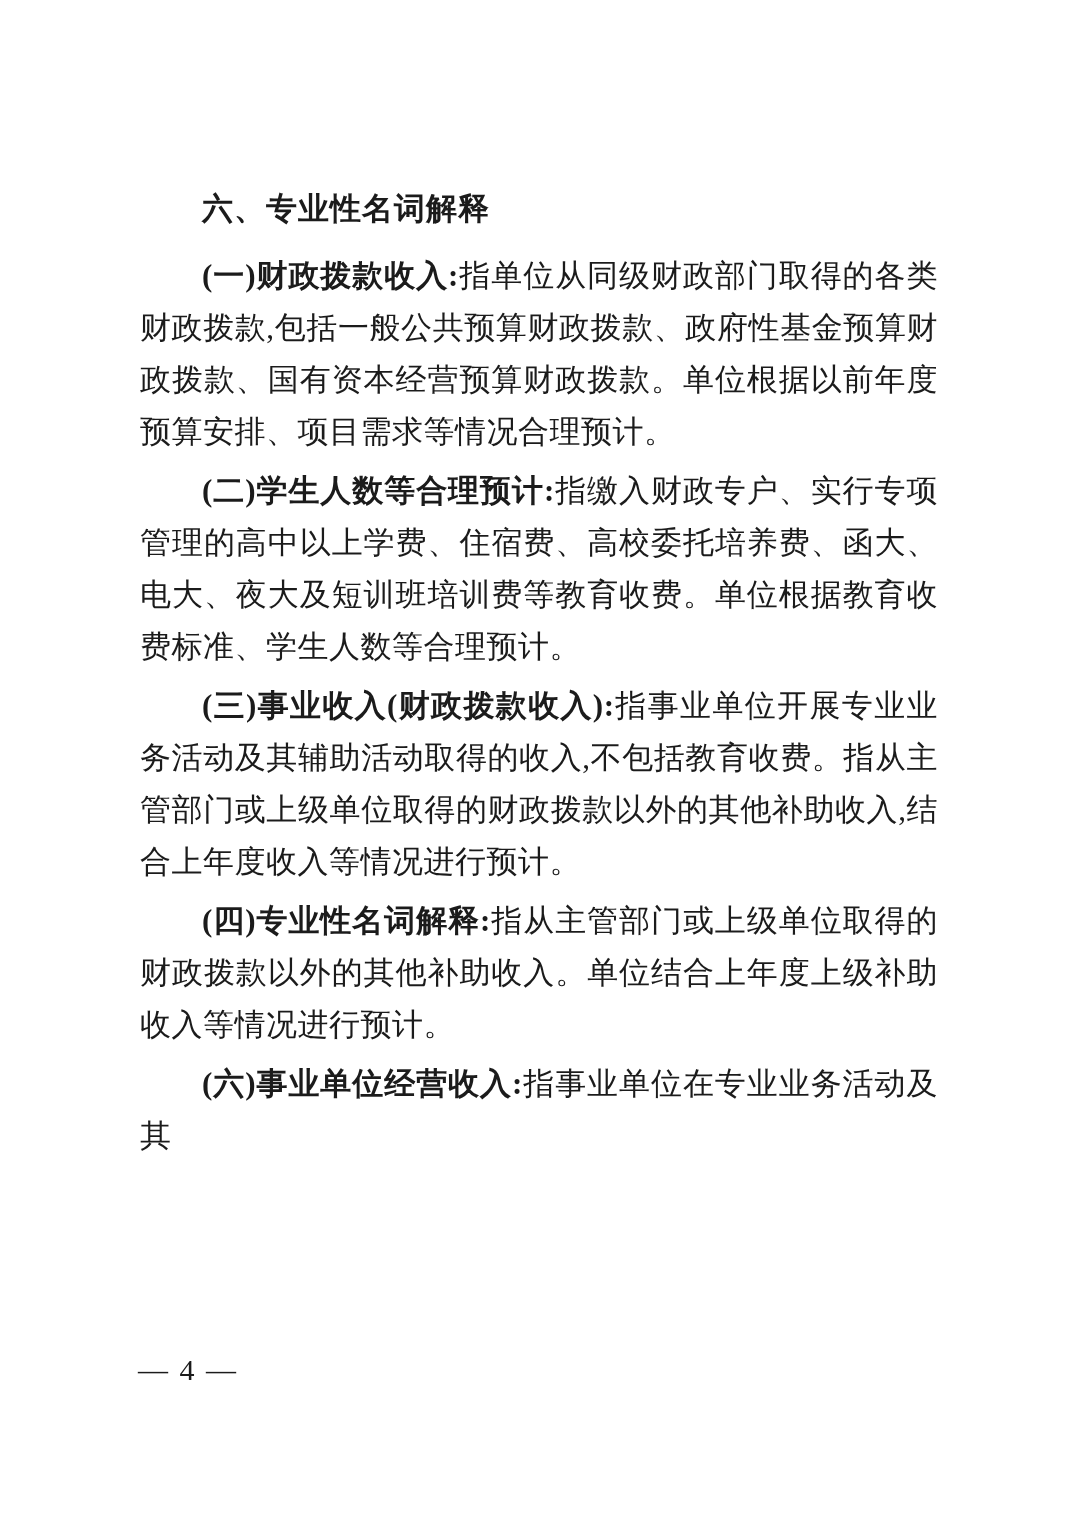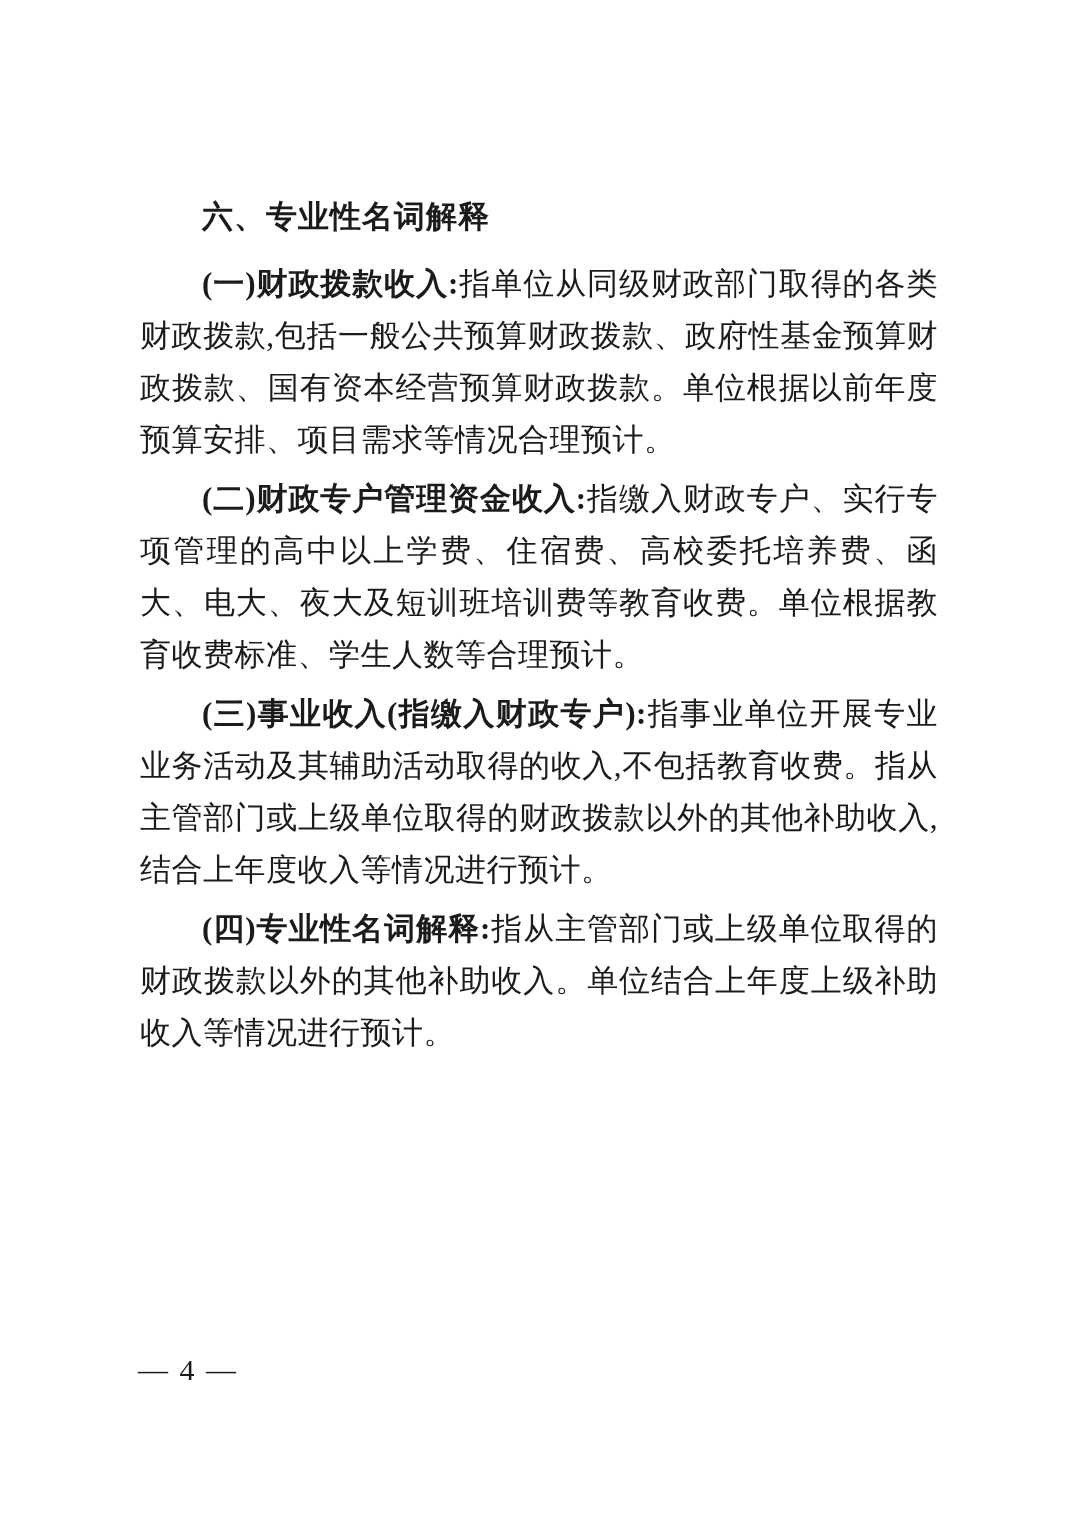--- a/index.html
+++ b/index.html
@@ -11,21 +11,21 @@
     position: relative;
     width: 1074px;
     height: 1520px;
     background: #ffffff;
     overflow: hidden;
     color: #1b1b1b;
     font-family: "Liberation Serif", serif;
   }
   .content {
     position: absolute;
-    top: 192px;
+    top: 184px;
     left: 140px;
     width: 798px;
   }
   .heading {
     font-family: "Liberation Sans", sans-serif;
     font-weight: bold;
     font-size: 31px;
     line-height: 50px;
     text-indent: 2em;
     margin: 0 0 16px 0;
@@ -62,24 +62,25 @@
 </head>
 <body>
 
 <div class="page">
   <div class="content">
 
     <h1 class="heading">六、专业性名词解释</h1>
 
     <p class="para"><span class="lead">(一)财政拨款收入:</span><span class="body-text">指单位从同级财政部门取得的各类财政拨款,包括一般公共预算财政拨款、政府性基金预算财政拨款、国有资本经营预算财政拨款。单位根据以前年度预算安排、项目需求等情况合理预计。</span></p>
 
-    <p class="para"><span class="lead">(二)财政专户管理资金收入:</span><span class="body-text">指缴入财政专户、实行专项管理的高中以上学费、住宿费、高校委托培养费、函大、电大、夜大及短训班培训费等教育收费。单位根据教育收费标准、学生人数等合理预计。</span></p>
+    <p class="para"><span class="lead">(二)学生人数等合理预计:</span><span class="body-text">指缴入财政专户、实行专项管理的高中以上学费、住宿费、高校委托培养费、函大、电大、夜大及短训班培训费等教育收费。单位根据教育收费标准、学生人数等合理预计。</span></p>
 
-    <p class="para"><span class="lead">(三)事业收入(指缴入财政专户):</span><span class="body-text">指事业单位开展专业业务活动及其辅助活动取得的收入,不包括教育收费。指从主管部门或上级单位取得的财政拨款以外的其他补助收入,结合上年度收入等情况进行预计。</span></p>
+    <p class="para"><span class="lead">(三)事业收入(财政拨款收入):</span><span class="body-text">指事业单位开展专业业务活动及其辅助活动取得的收入,不包括教育收费。指从主管部门或上级单位取得的财政拨款以外的其他补助收入,结合上年度收入等情况进行预计。</span></p>
 
     <p class="para"><span class="lead">(四)专业性名词解释:</span><span class="body-text">指从主管部门或上级单位取得的财政拨款以外的其他补助收入。单位结合上年度上级补助收入等情况进行预计。</span></p>
 
 
+    <p class="para"><span class="lead">(六)事业单位经营收入:</span><span class="body-text">指事业单位在专业业务活动及其</span></p>
 
   </div>
 
   <div class="page-number">— 4 —</div>
 </div>
 
 </body></html>

